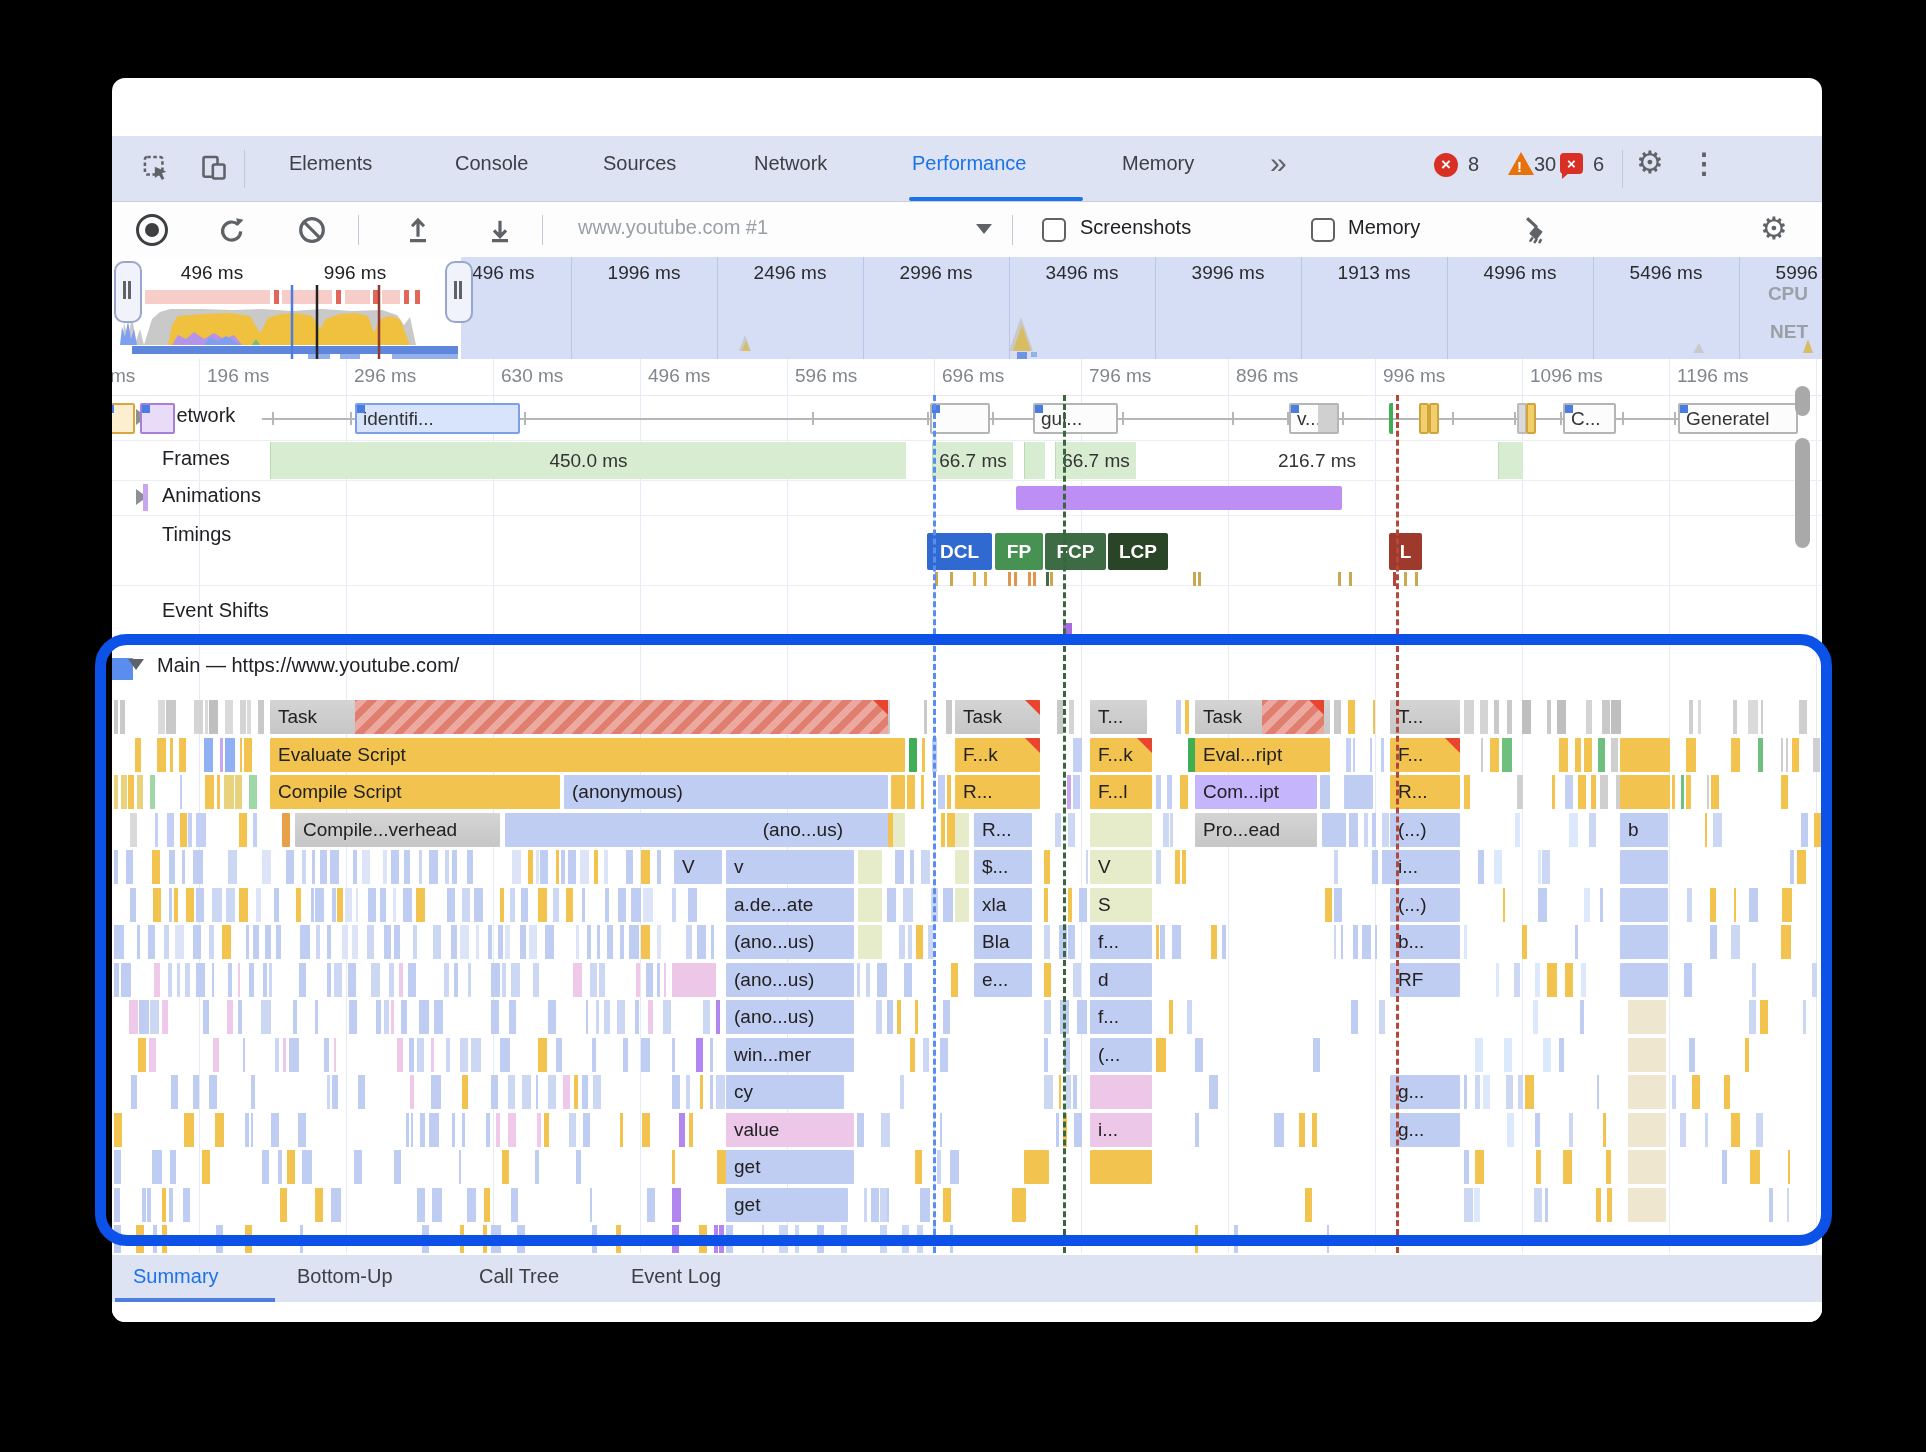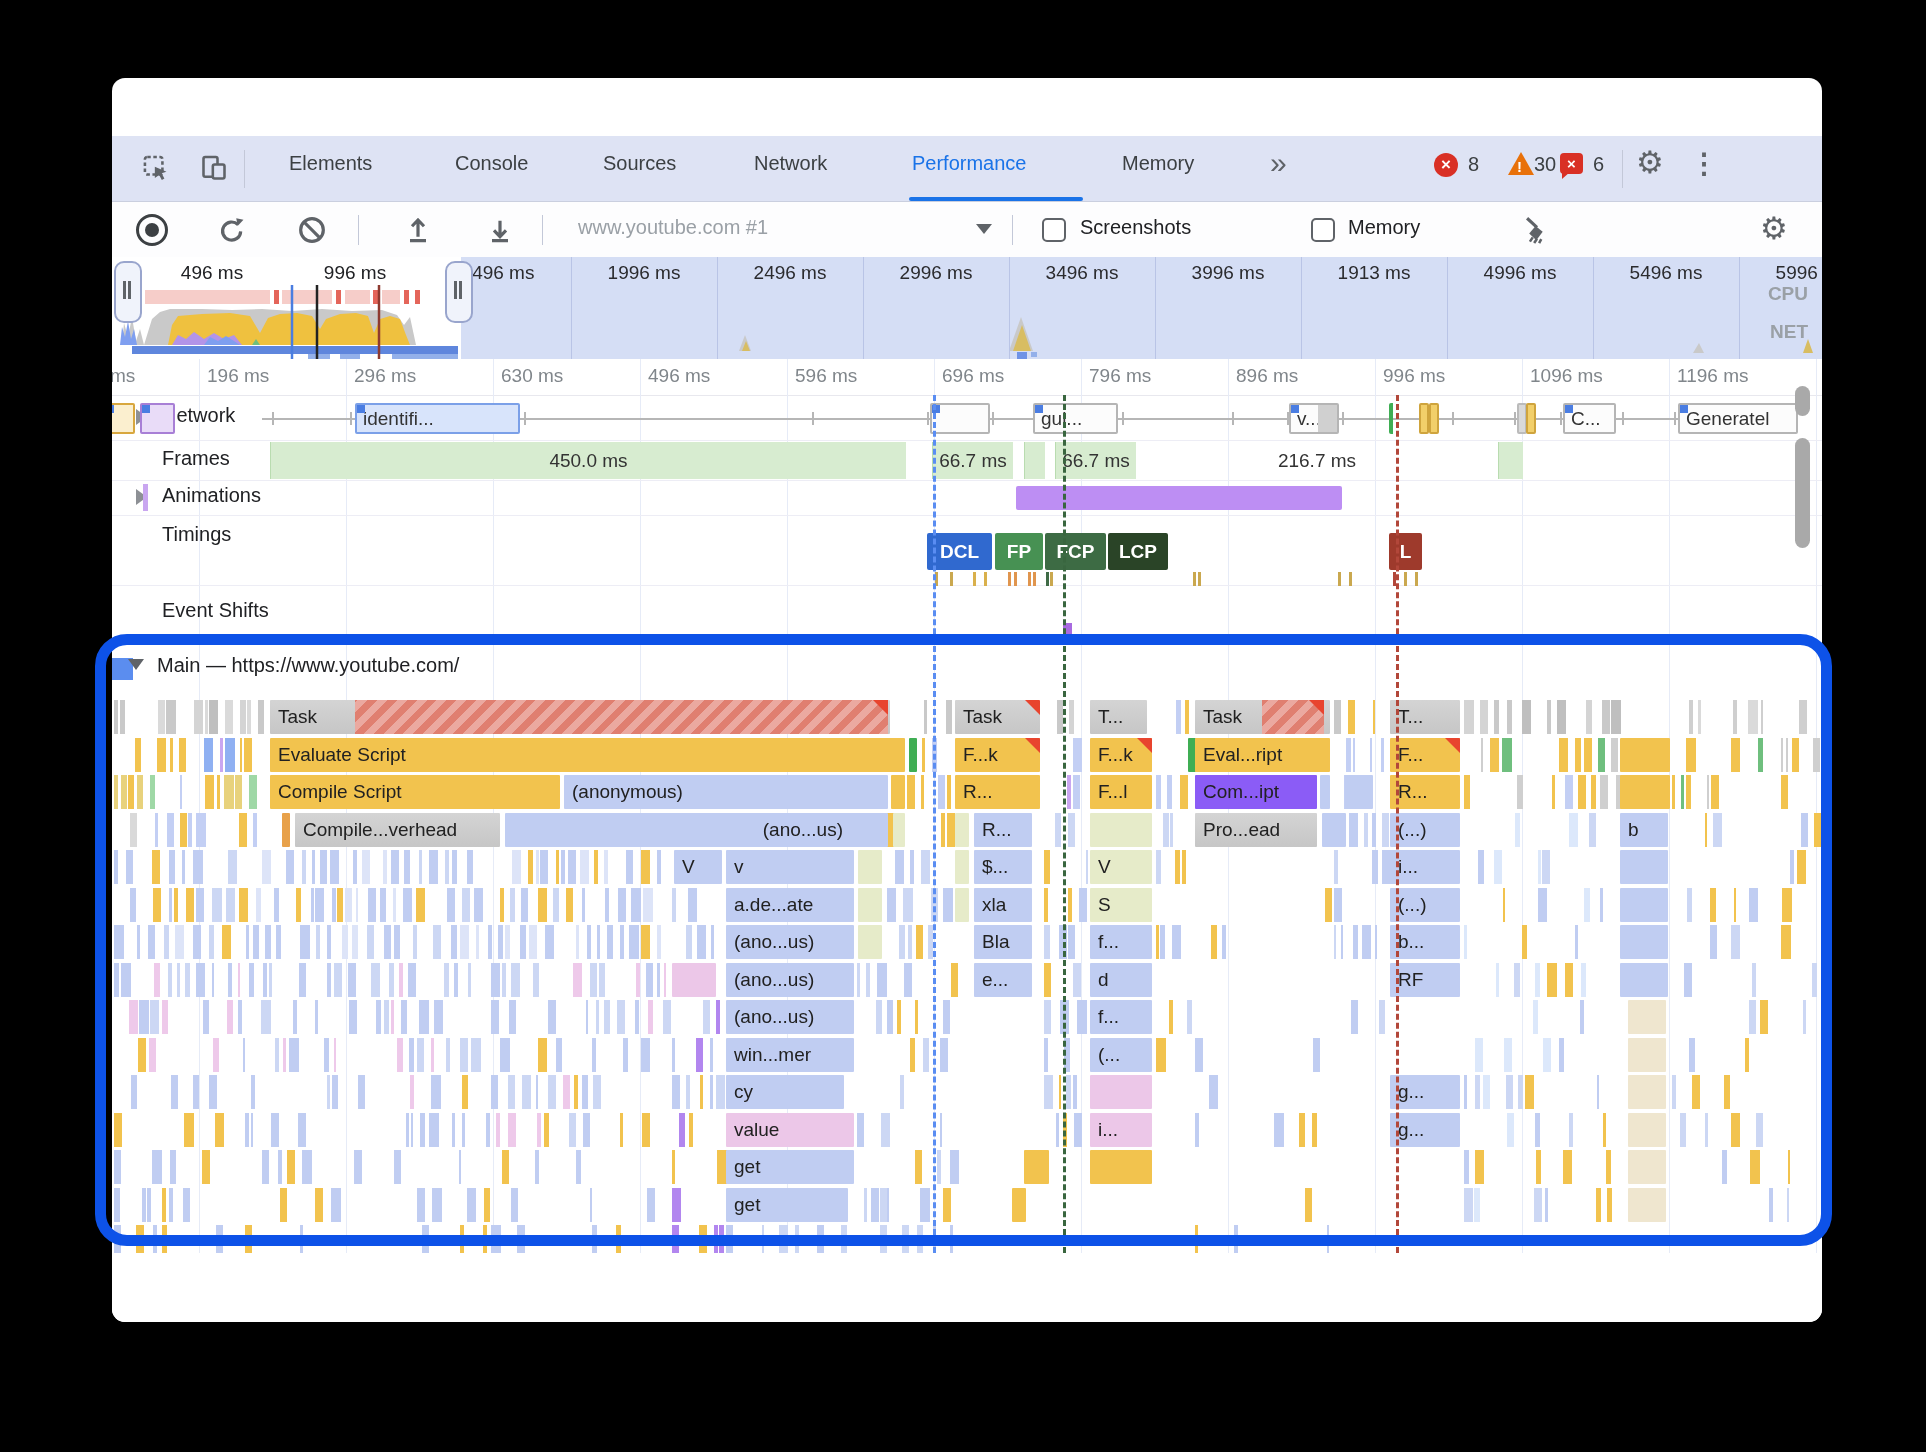--- a/index.html
+++ b/index.html
@@ -378,21 +378,21 @@
         <div class="seg" style="left: 978px; top: 97.5px; width: 62px; height: 34px; background: rgb(242, 195, 78);">F...k<div class="corner"></div></div>
         <div class="seg" style="left: 1076px; top: 97.5px; width: 4px; height: 34px; background: rgb(63, 174, 84);"></div>
         <div class="seg" style="left: 1083px; top: 97.5px; width: 135px; height: 34px; background: rgb(242, 195, 78);">Eval...ript</div>
         <div class="seg" style="left: 1278px; top: 97.5px; width: 70px; height: 34px; background: rgb(242, 195, 78);">F...<div class="corner"></div></div>
         <div class="seg" style="left: 1508px; top: 97.5px; width: 50px; height: 34px; background: rgb(242, 195, 78);"></div>
         <div class="seg" style="left: 158px; top: 135px; width: 290px; height: 34px; background: rgb(242, 195, 78);">Compile Script</div>
         <div class="seg" style="left: 452px; top: 135px; width: 324px; height: 34px; background: rgb(192, 205, 242);">(anonymous)</div>
         <div class="seg" style="left: 779px; top: 135px; width: 14px; height: 34px; background: rgb(242, 195, 78);"></div>
         <div class="seg" style="left: 843px; top: 135px; width: 85px; height: 34px; background: rgb(242, 195, 78);">R...</div>
         <div class="seg" style="left: 978px; top: 135px; width: 62px; height: 34px; background: rgb(242, 195, 78);">F...l</div>
-        <div class="seg" style="left: 1083px; top: 135px; width: 122px; height: 34px; background: #8b5cf6;">Com...ipt</div>
+        <div class="seg" style="left: 1083px; top: 135px; width: 122px; height: 34px; background: #c4b5fd;">Com...ipt</div>
         <div class="seg" style="left: 1208px; top: 135px; width: 10px; height: 34px; background: rgb(192, 205, 242);"></div>
         <div class="seg" style="left: 1233px; top: 135px; width: 28px; height: 34px; background: rgb(192, 205, 242);"></div>
         <div class="seg" style="left: 1278px; top: 135px; width: 70px; height: 34px; background: rgb(242, 195, 78);">R...</div>
         <div class="seg" style="left: 1508px; top: 135px; width: 50px; height: 34px; background: rgb(242, 195, 78);"></div>
         <div class="seg" style="left: 170px; top: 172.5px; width: 6px; height: 34px; background: rgb(232, 161, 74);"></div>
         <div class="seg" style="left: 183px; top: 172.5px; width: 205px; height: 34px; background: linear-gradient(rgb(212, 212, 212), rgb(198, 198, 198));">Compile...verhead</div>
         <div class="seg tar" style="left: 393px; top: 172.5px; width: 383px; height: 34px; background: rgb(192, 205, 242);">(ano...us)</div>
         <div class="seg" style="left: 781px; top: 172.5px; width: 12px; height: 34px; background: rgb(230, 235, 201);"></div>
         <div class="seg" style="left: 843px; top: 172.5px; width: 14px; height: 34px; background: rgb(230, 235, 201);"></div>
         <div class="seg" style="left: 862px; top: 172.5px; width: 58px; height: 34px; background: rgb(192, 205, 242);">R...</div>
@@ -1071,16 +1071,25 @@
   </div>
   <div id="marker-host">
       <div class="marker" style="left: 821px; border-color: rgb(90, 141, 242);"></div>
       <div class="marker" style="left: 951px; border-color: rgb(57, 102, 63);"></div>
       <div class="marker" style="left: 1284px; border-color: rgb(178, 71, 58);"></div>
     </div>
 
   <div class="thumb" style="top:308px;height:30px;"></div>
   <div class="thumb" style="top:360px;height:110px;"></div>
 
+  <div id="bottom-tabs">
+    <div id="btabs-host">
+        <div class="btab active" style="left: 21px;">Summary</div>
+        <div class="btab" style="left: 185px;">Bottom-Up</div>
+        <div class="btab" style="left: 367px;">Call Tree</div>
+        <div class="btab" style="left: 519px;">Event Log</div>
+      </div>
+    <div id="btab-underline"></div>
+  </div>
   <div id="bottom-strip"></div>
 </div>
 
 <div id="bluebox"></div>
 
 </body></html>

